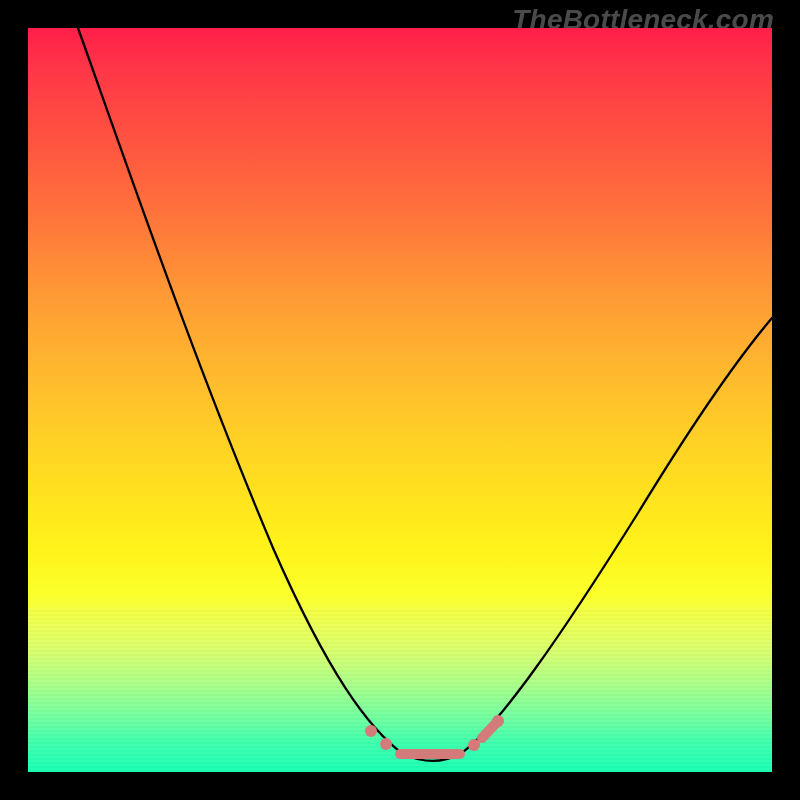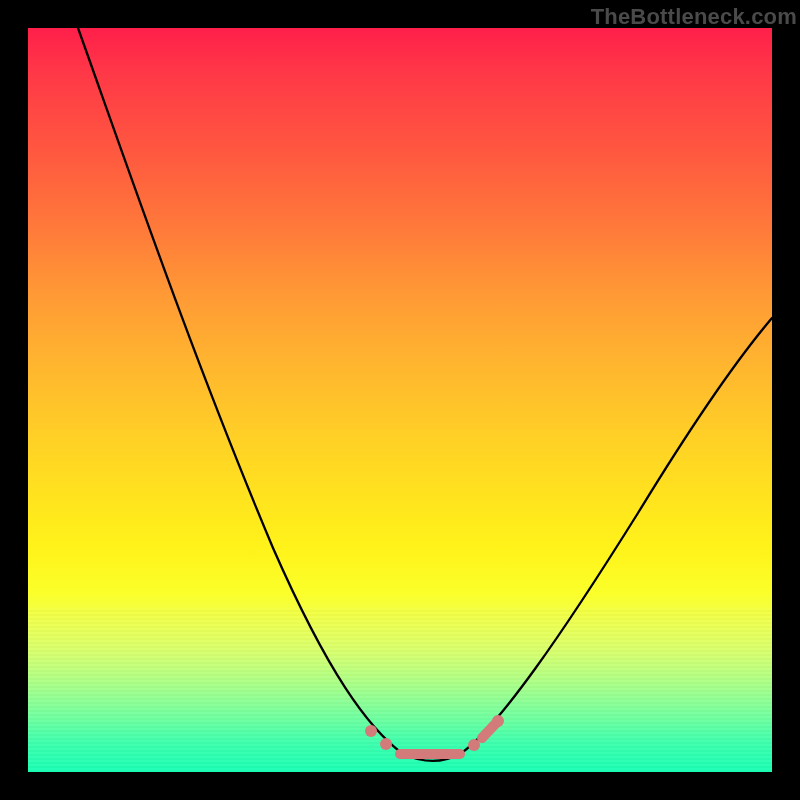--- a/index.html
+++ b/index.html
@@ -15,26 +15,27 @@
     position: absolute;
     left: 0;
     top: 0;
     width: 800px;
     height: 800px;
     background: #000;
   }
   .watermark {
     position: absolute;
     top: 4px;
-    right: 3px;
+    right: 26px;
     color: #4a4a4a;
-    font-size: 22px;
+    font-size: 28px;
     font-weight: 600;
     letter-spacing: 0.2px;
     user-select: none;
+    font-style: italic;
   }
   .plot {
     position: absolute;
     left: 28px;
     top: 28px;
     width: 744px;
     height: 744px;
     background: linear-gradient(
       to bottom,
       #ff1f4a 0%,

